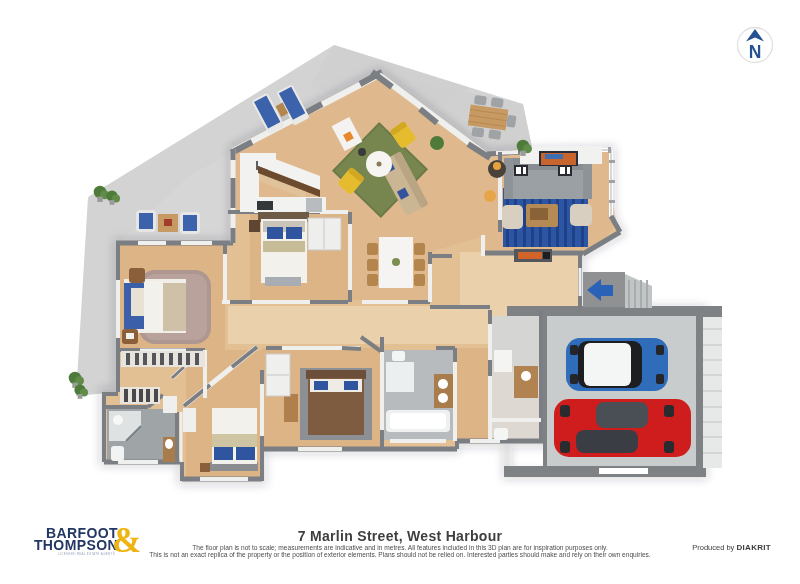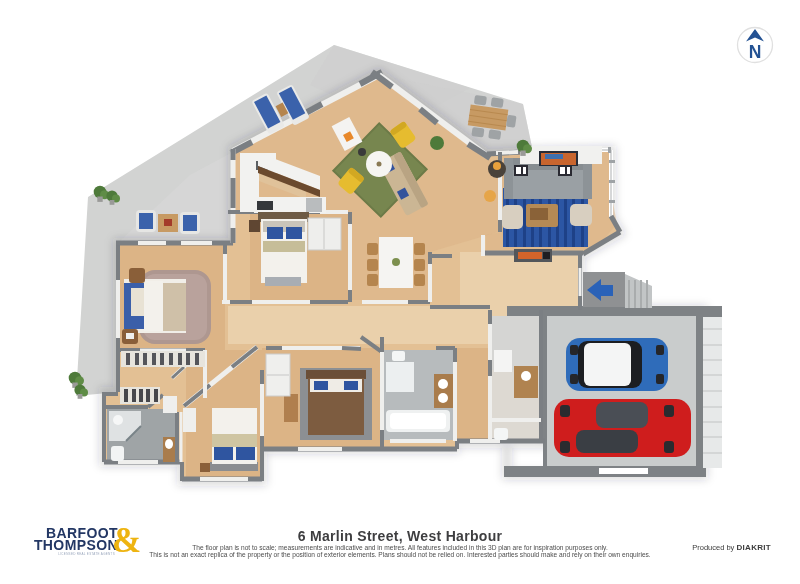--- a/index.html
+++ b/index.html
@@ -381,17 +381,17 @@
 <circle cx="755" cy="45" r="17.5" fill="#ffffff" stroke="#e0e0e0" stroke-width="1.3"></circle>
 <path d="M755 29 L764 41.5 L755 37.5 L746 41.5 Z" fill="#245293"></path>
 <text x="755" y="58" font-family="Liberation Sans, sans-serif" font-size="17.5" font-weight="bold" fill="#245293" text-anchor="middle">N</text>
 </svg>
 <div class="footer">
   <div class="logo">
     <div class="lg1">BARFOOT<br>THOMPSON</div>
     <div class="amp">&amp;</div>
     <div class="lgsub">LICENSED REAL ESTATE AGENTS</div>
   </div>
-  <div class="title">6 Marlin Street, West Harbour</div>
+  <div class="title">7 Marlin Street, West Harbour</div>
   <div class="disc">The floor plan is not to scale; measurements are indicative and in metres. All features included in this 3D plan are for inspiration purposes only.<br>
 This is not an exact replica of the property or the position of exterior elements. Plans should not be relied on. Interested parties should make and rely on their own enquiries.</div>
   <div class="prod">Produced by <b>DIAKRIT</b></div>
 </div>
 </div>
 </body></html>

